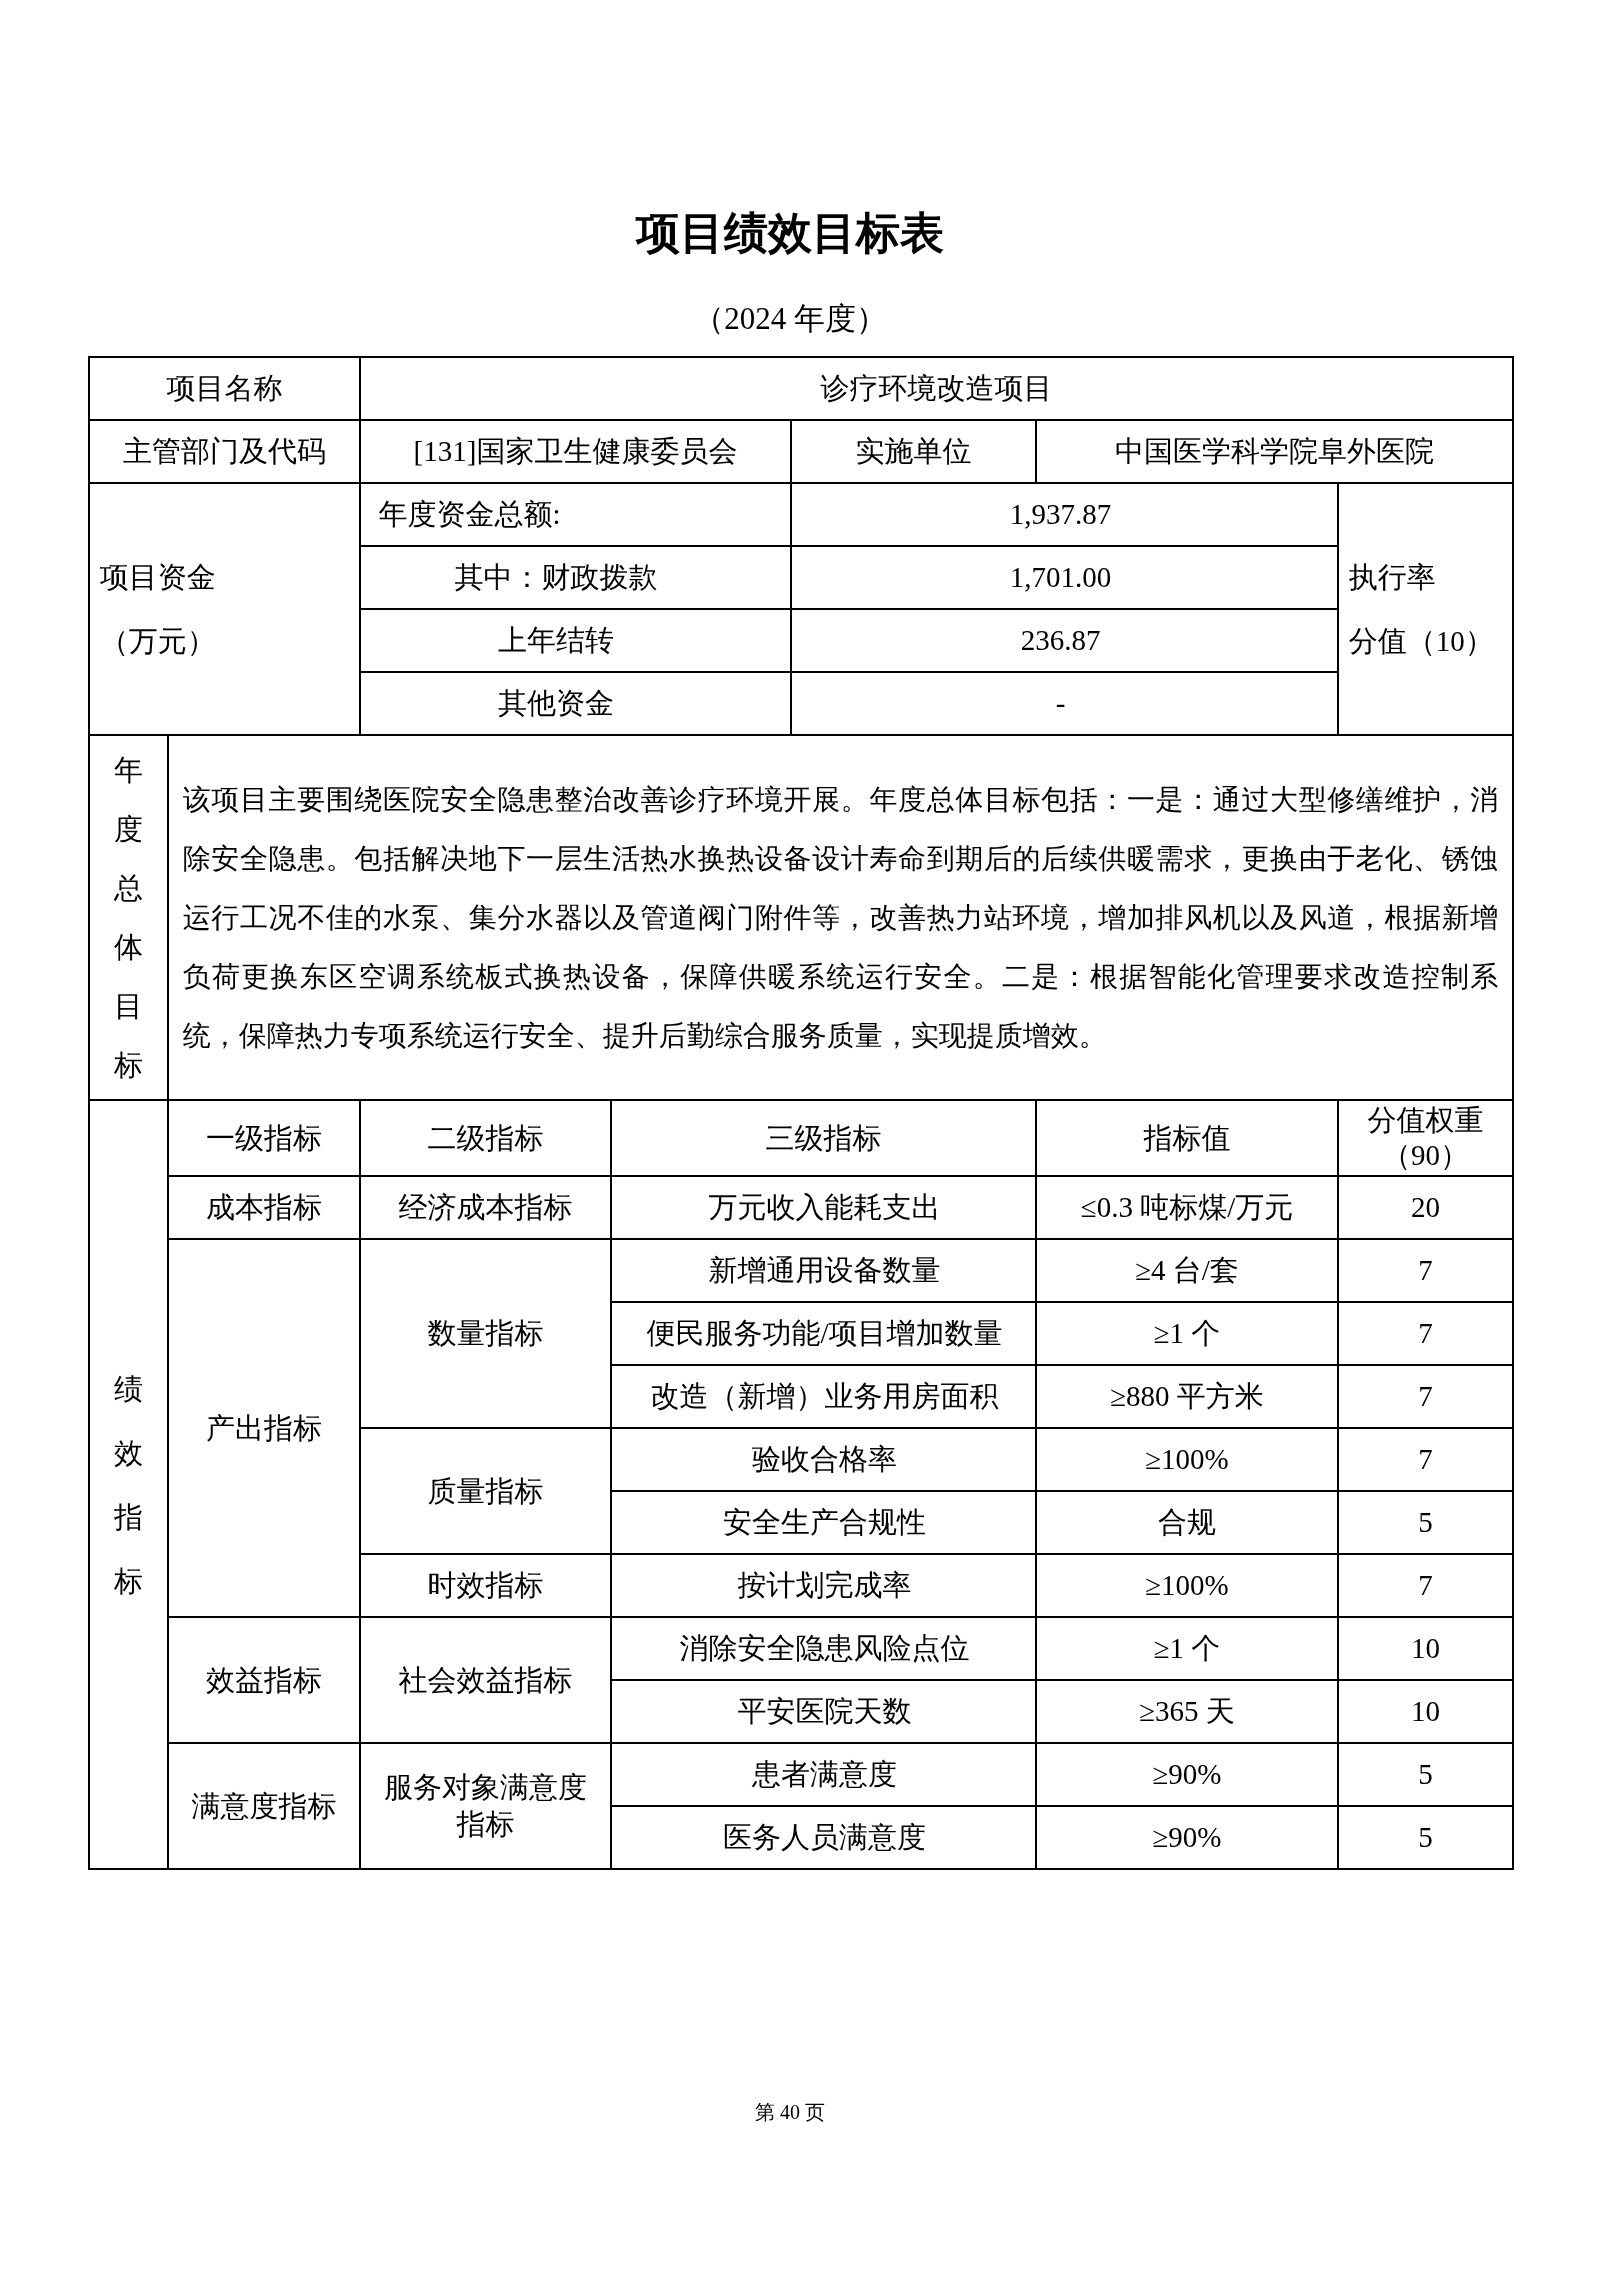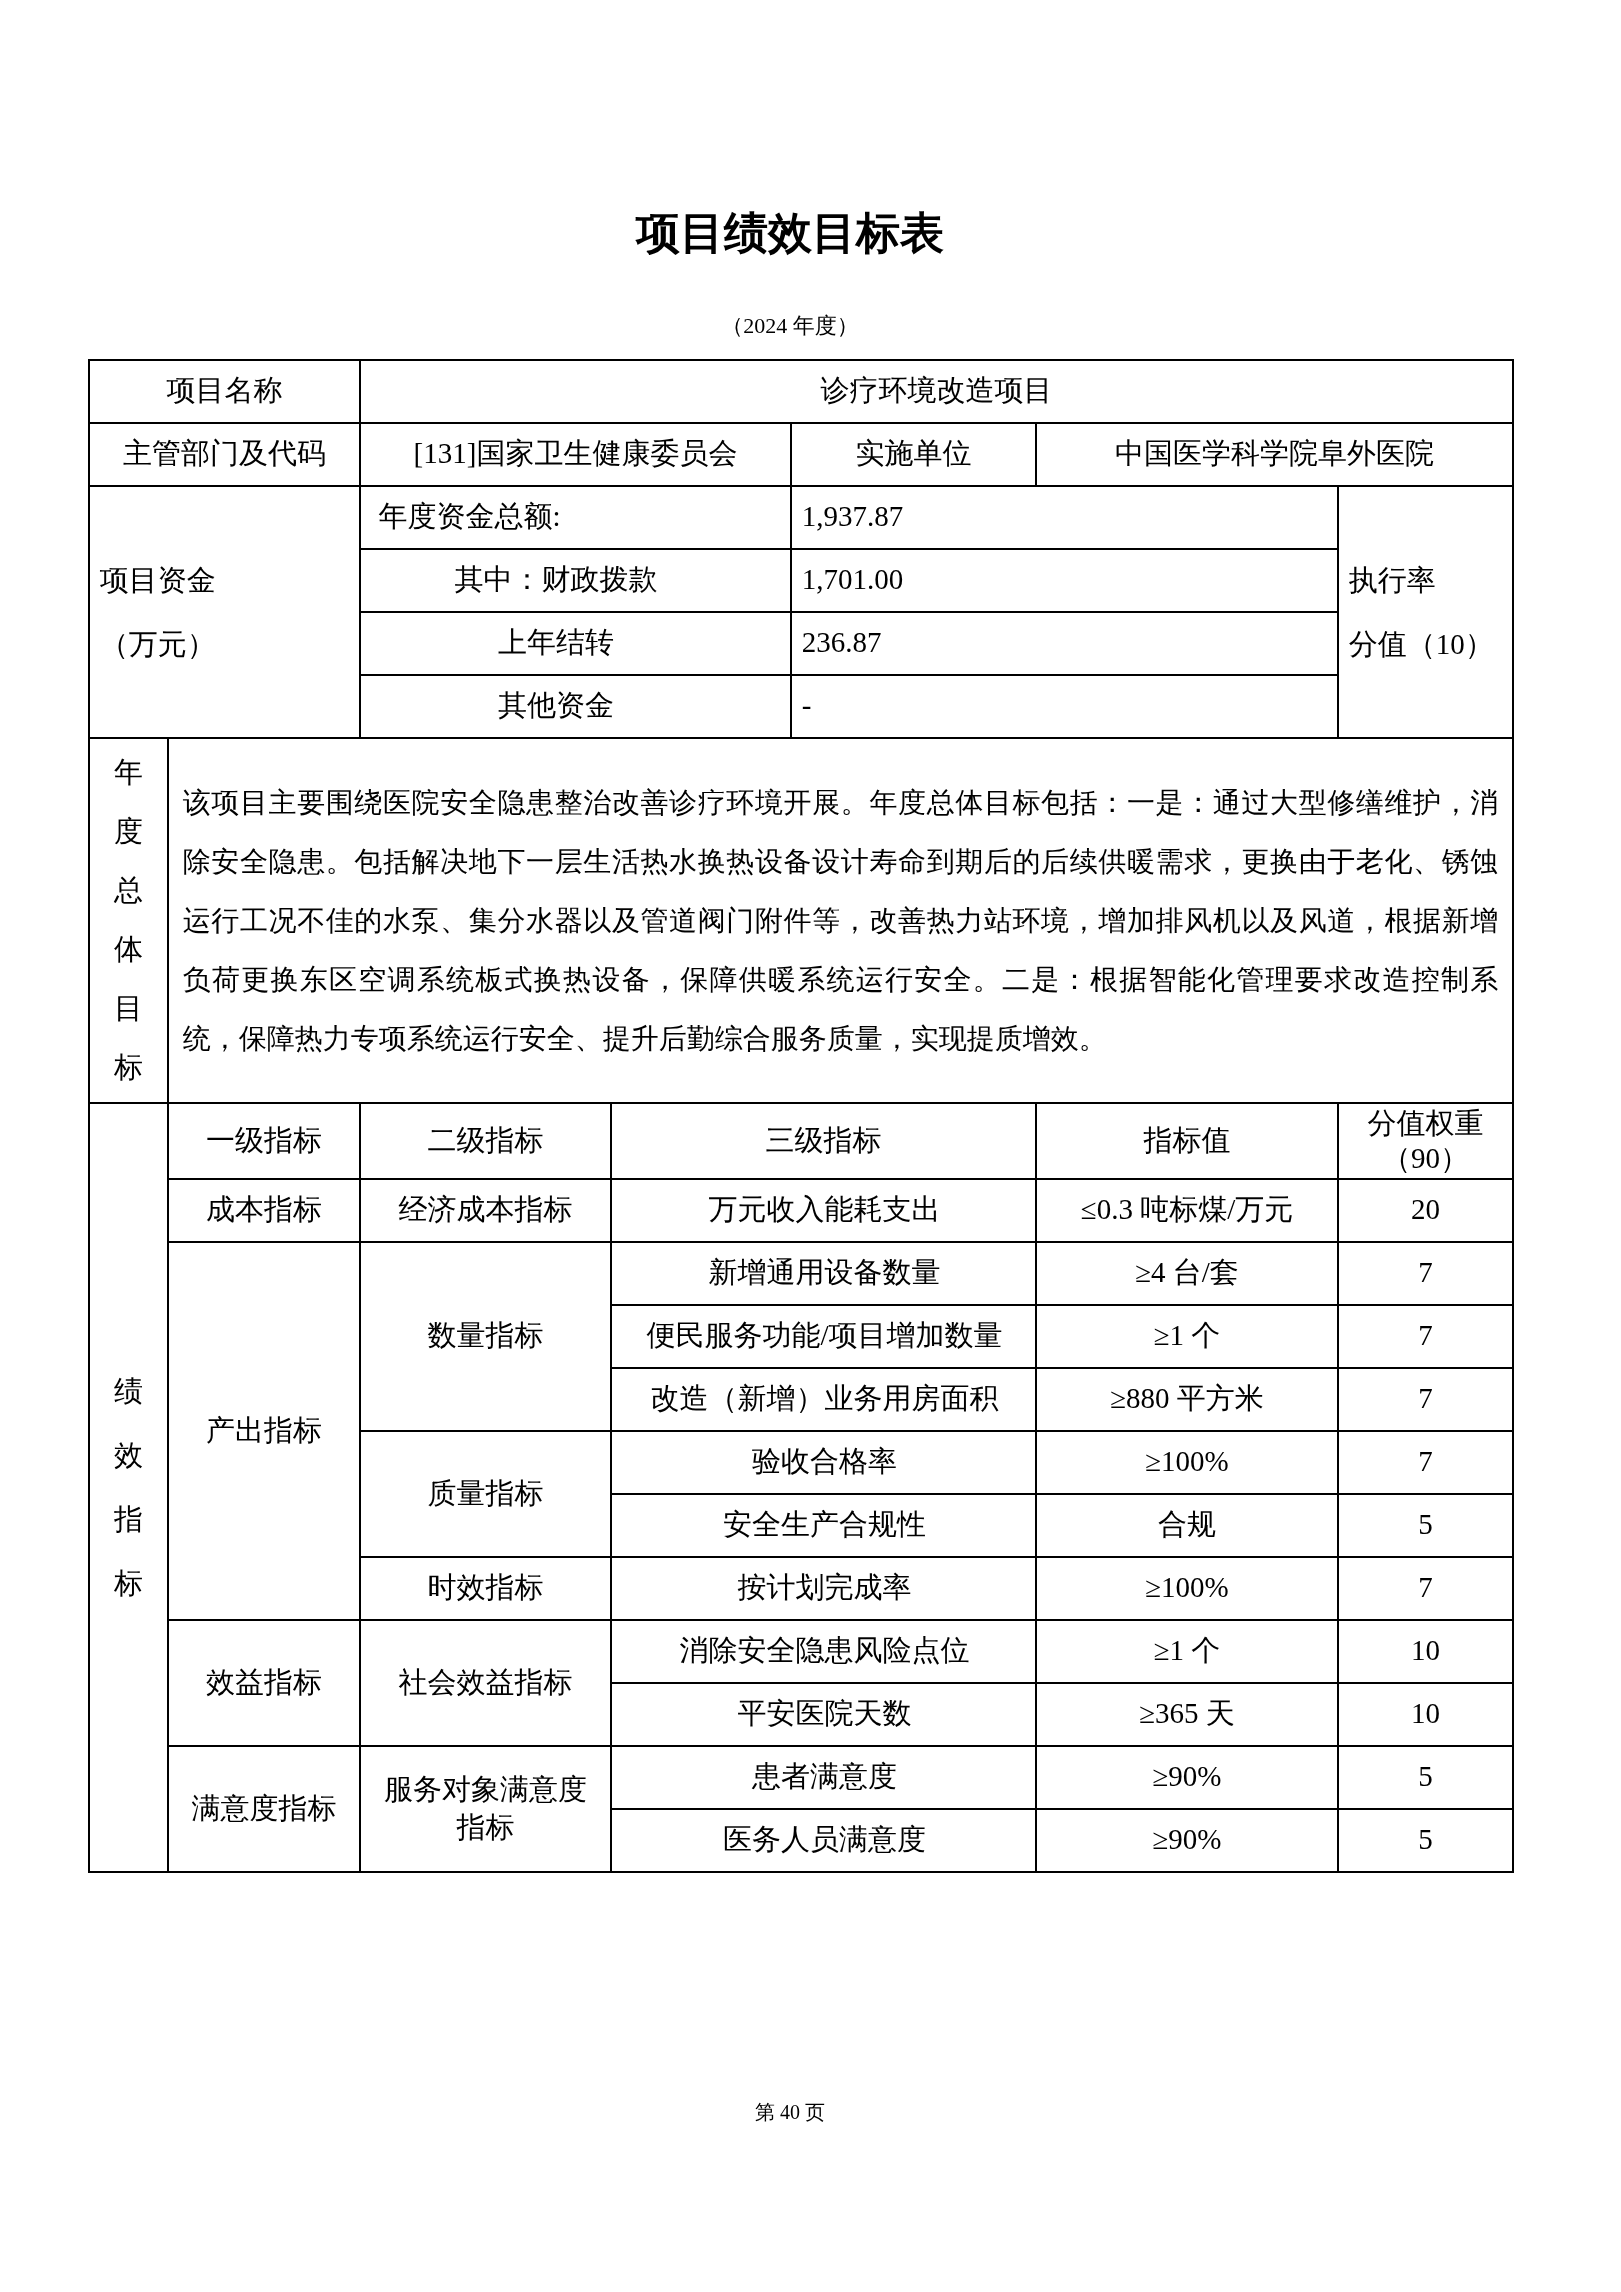--- a/index.html
+++ b/index.html
@@ -12,23 +12,23 @@
 
   .doc-title {
     padding-top: 208px;
     text-align: center;
     font-family: "Liberation Sans", "DejaVu Sans", sans-serif;
     font-weight: bold;
     font-size: 44px;
     line-height: 1.15;
   }
   .doc-subtitle {
-    margin-top: 54px;
+    margin-top: 41px;
     text-align: center;
-    font-size: 22px;
+    font-size: 31px;
     line-height: 1.2;
   }
 
   table.main {
     border-collapse: collapse;
     table-layout: fixed;
     width: 1425px;
     margin-left: 88px;
     margin-top: 19.6px;
     border: 2.9px solid #000;
@@ -43,21 +43,21 @@
     overflow: hidden;
   }
   tr { height: 63px; }
   tr.goal-row { height: 365px; }
   tr.header-row { height: 76px; }
 
   .c { text-align: center; }
   .left { text-align: center; padding-left: 12px; }
   .fund-left { text-align: left; padding-left: 17.6px; }
   .fund-right { text-align: center; padding-right: 49px; }
-  .num { text-align: left; padding-right: 17.6px; }
+  .num { text-align: center; padding-right: 17.6px; }
   .two-line { line-height: 64px; }
   .vlabel-goal { text-align: center; line-height: 59px; padding: 0; }
   .vlabel-perf { text-align: center; line-height: 64px; padding: 0; }
   .goal-text {
     font-size: 28px;
     line-height: 59px;
     text-align: justify;
     text-justify: inter-character;
     padding: 0 13.7px;
   }

